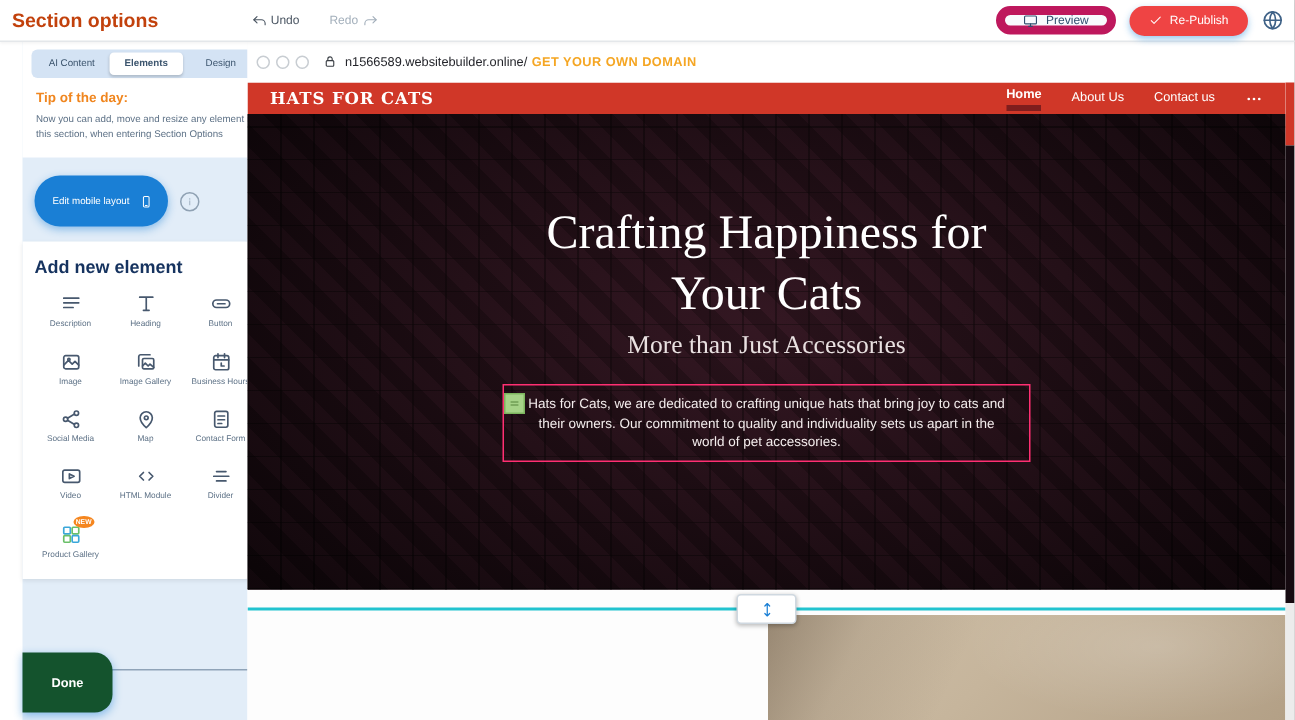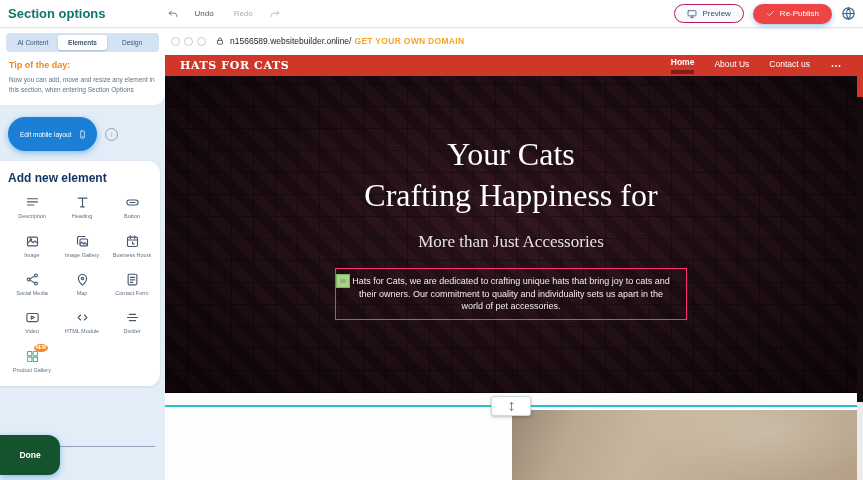--- a/index.html
+++ b/index.html
@@ -4,38 +4,38 @@
 <style>
   html,body{margin:0;padding:0;}
   body{width:863px;height:480px;font-family:"Liberation Sans",sans-serif;background:#fff;}
   #app{position:relative;width:863px;height:480px;overflow:hidden;background:#fff;}
   svg{display:block;}
   .ic{stroke:currentColor;fill:none;stroke-width:1.8;stroke-linecap:round;stroke-linejoin:round;}
 
   
   .topbar{position:absolute;top:0;left:0;right:0;height:27px;background:#fff;border-bottom:1px solid #e4e7ea;
           display:flex;align-items:center;z-index:30;box-shadow:0 1px 2px rgba(0,0,0,.05);}
-  .tb-title{font-size:13px;font-weight:bold;color:#0f766e;margin-left:8px;text-align:center;}
+  .tb-title{font-size:13px;font-weight:bold;color:#c2410c;margin-left:8px;text-align:center;}
   .tb-history{display:flex;align-items:center;gap:5px;margin-left:62px;font-size:8px;color:#4a5562;}
-  .tb-history .hist-btn{display:flex;align-items:center;gap:17px;cursor:pointer;}
+  .tb-history .hist-btn{display:flex;align-items:center;gap:3px;cursor:pointer;}
   .tb-history .disabled{color:#a3afbb;}
   .tb-history svg{width:10px;height:10px;}
   .tb-history .gap{width:10px;}
   .tb-actions{margin-left:auto;display:flex;align-items:center;gap:9px;margin-right:7px;}
-  .btn-preview{height:19px;padding:0 12px;border-radius:11px;border:1px solid #be185d;background:#f8fbfe;
+  .btn-preview{height:19px;padding:0 12px;border-radius:11px;border:6px solid #be185d;background:#f8fbfe;
                color:#2f4e6e;font-size:8px;display:flex;gap:5px;align-items:center;font-family:inherit;}
   .btn-preview svg{width:10px;height:10px;color:#2f4e6e;}
   .btn-republish{height:20px;padding:0 13px;border-radius:12px;background:#ef4444;border:none;color:#fff;
                  font-size:8px;display:flex;gap:5px;align-items:center;font-family:inherit;
                  box-shadow:0 2px 5px rgba(26,134,218,.45);}
   .btn-republish svg{width:9px;height:9px;color:#fff;}
   .globe{width:15px;height:15px;color:#3f6287;}
 
   
-  .sidebar{position:absolute;top:27px;left:0;width:165px;bottom:0;background:#e2edf8;}
+  .sidebar{position:absolute;top:27px;left:15px;width:165px;bottom:0;background:#e2edf8;}
   .sb-top{background:#fff;border-radius:0 0 12px 0;padding:6px 6px 10px 6px;}
   .tabs{display:flex;background:#d4e3f4;border-radius:4px;padding:2px;}
   .tab{flex:1;text-align:center;font-size:6.5px;color:#3c556e;padding:4px 0;border-radius:3px;cursor:pointer;}
   .tab.active{background:#fff;font-weight:bold;box-shadow:0 1px 2px rgba(0,0,0,.18);}
   .tip{padding:8px 3px 0 3px;}
   .tip-h{color:#f0861f;font-size:9px;font-weight:bold;margin-bottom:5px;}
   .tip-b{font-size:6.5px;color:#5d7186;line-height:1.55;}
   .mobile-row{display:flex;align-items:center;gap:8px;padding:12px 8px 10px 8px;}
   .btn-mobile{background:#1a7fd5;color:#fff;border:none;border-radius:17px;height:34px;padding:0 10px 0 12px;
               font-size:6.5px;display:flex;align-items:center;gap:7px;font-family:inherit;
@@ -77,21 +77,21 @@
 
   .hero{position:relative;height:317px;display:flex;flex-direction:column;align-items:center;
         background-color:#160a10;
         background-image:
           radial-gradient(ellipse 460px 260px at 50% 45%, rgba(130,62,84,.16), rgba(0,0,0,.55)),
           repeating-linear-gradient(90deg, rgba(0,0,0,.5) 0 1px, transparent 1px 22px),
           repeating-linear-gradient(0deg, rgba(0,0,0,.5) 0 1px, transparent 1px 22px),
           repeating-linear-gradient(45deg, #251019 0 11px, #180a10 11px 22px);}
   .hero-title{margin-top:58px;font-family:"Liberation Serif",serif;font-size:32px;color:#fff;text-align:center;
               line-height:1.28;font-weight:400;cursor:pointer;}
-  .hero-sub{margin-top:16px;font-family:"Liberation Serif",serif;font-size:17px;color:#e9e1e1;cursor:pointer;}
+  .hero-sub{margin-top:4px;font-family:"Liberation Serif",serif;font-size:17px;color:#e9e1e1;cursor:pointer;}
   .hero-box{margin-top:16px;position:relative;width:326px;border:1px solid #ff2f72;padding:6px 12px;
             font-size:9px;color:#f3ecec;text-align:center;line-height:1.42;cursor:pointer;}
   .box-handle{position:absolute;left:0;top:5px;width:12px;height:12px;background:#a6d388;border:1px solid #7cb55e;
               display:flex;align-items:center;justify-content:center;cursor:grab;}
   .box-handle svg{width:8px;height:8px;color:#4c7a33;}
 
   .section-line{position:absolute;left:0;right:0;top:350px;height:2px;background:#22c3cf;z-index:5;}
   .resize-handle{position:absolute;top:341px;left:50%;transform:translateX(-50%);width:38px;height:18px;
                  background:#fff;border:1px solid #cfd8e0;border-radius:3px;display:flex;align-items:center;
                  justify-content:center;z-index:6;box-shadow:0 1px 3px rgba(0,0,0,.25);cursor:ns-resize;}
@@ -345,22 +345,22 @@
           <svg class="nav-more" viewBox="0 0 24 24" fill="currentColor">
               <circle cx="5" cy="12" r="1.8"></circle>
               <circle cx="12" cy="12" r="1.8"></circle>
               <circle cx="19" cy="12" r="1.8"></circle>
             </svg>
         </nav>
       </div>
 
       <div class="hero">
         <div class="hero-title">
+          <div>Crafting Happiness for</div>
           <div>Your Cats</div>
-          <div>Crafting Happiness for</div>
         </div>
         <div class="hero-sub">More than Just Accessories</div>
         <div class="hero-box">
           <span class="box-handle">
             <svg class="ic" viewBox="0 0 24 24">
                 <path d="M5 9h14M5 15h14"></path>
               </svg>
           </span>
           <span>Hats for Cats, we are dedicated to crafting unique hats that bring joy to cats and their owners. Our commitment to quality and individuality sets us apart in the world of pet accessories.</span>
         </div>

